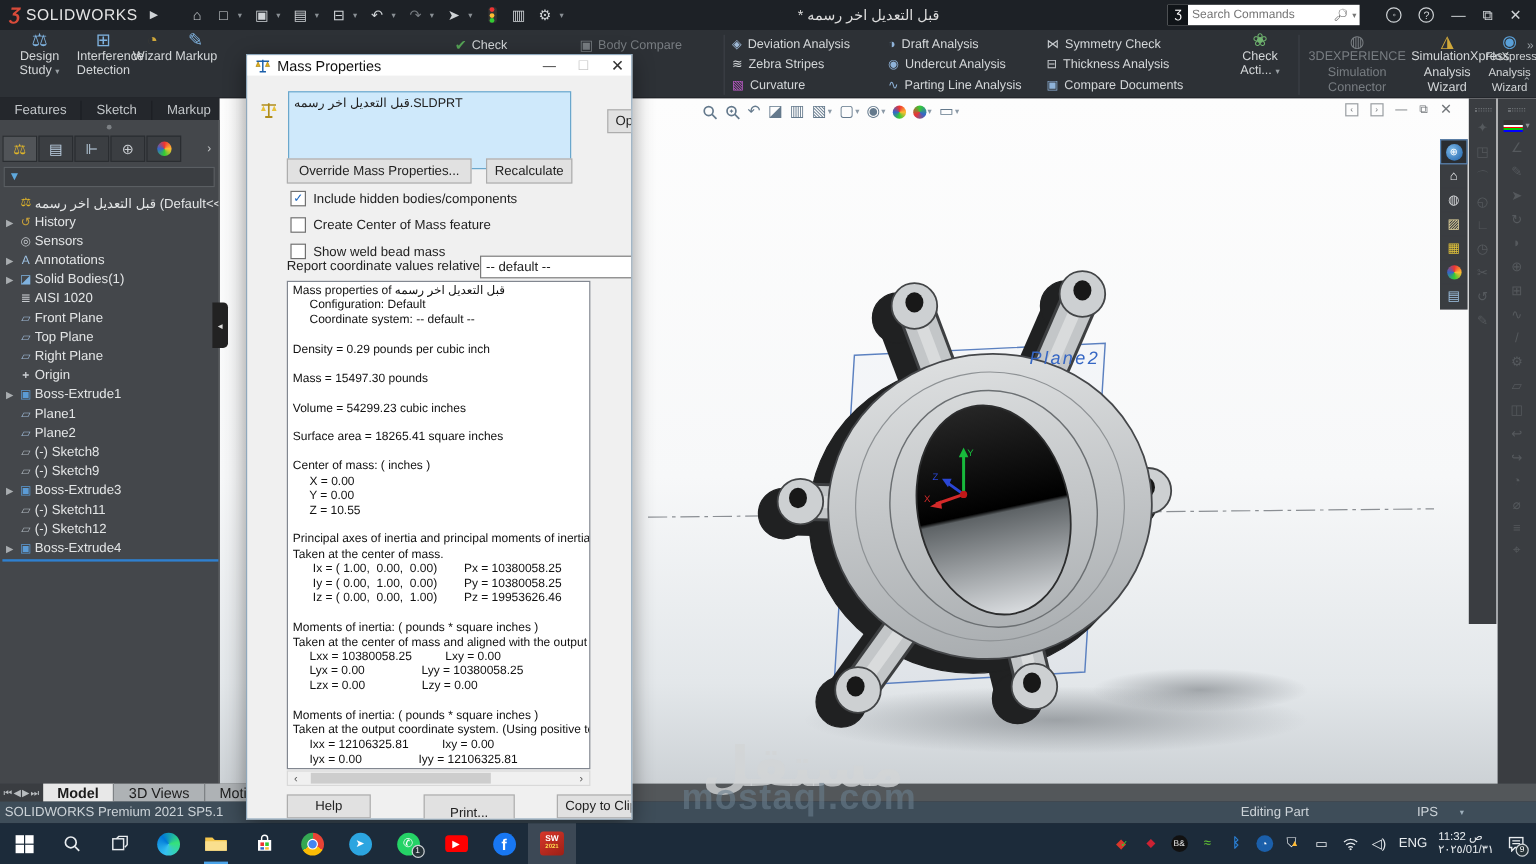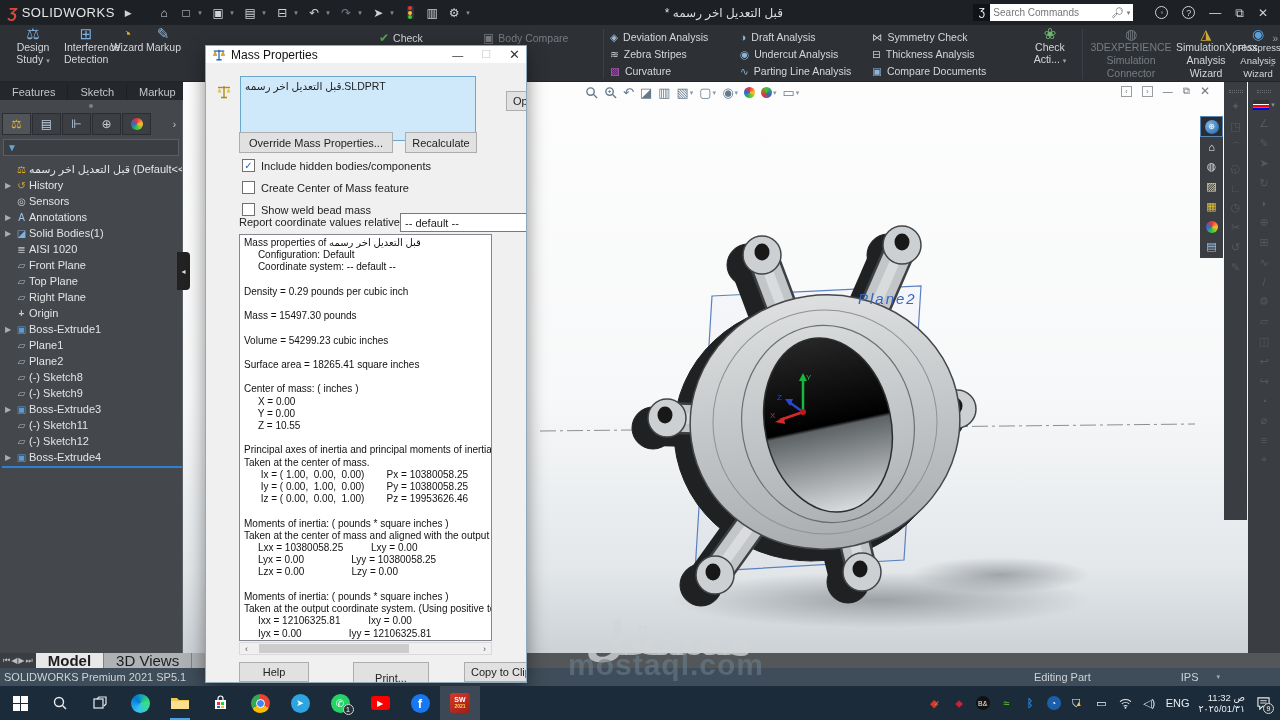--- a/index.html
+++ b/index.html
@@ -89,31 +89,31 @@
   .ddl{position:absolute;left:194px;top:167px;width:127px;height:19px;background:#fff;border:1px solid #7a7a7a;font-size:11px;display:flex;align-items:center;padding:0 4px;color:#222;}
   #report{position:absolute;left:33px;top:188px;width:253px;height:407px;background:#fff;border:1px solid #828790;overflow:hidden;}
   #report pre{margin:0;padding:2px 4px;font-family:"Liberation Sans","DejaVu Sans",sans-serif;font-size:10px;line-height:12.2px;white-space:pre;color:#111;}
   .hscroll{position:absolute;left:33px;top:596px;width:253px;height:13px;background:#f0f0f0;border:1px solid #d9d9d9;display:flex;align-items:center;}
   .hscroll .sa{width:13px;text-align:center;font-size:9px;color:#555;}
   .hscroll .thumb{height:9px;width:150px;background:#cdcdcd;margin-left:6px;}
 
   
   #docbar{left:0;top:653px;width:1280px;height:15px;background:#53575a;display:flex;align-items:stretch;z-index:20;}
   .navbtns{display:flex;align-items:center;gap:1px;background:#3a3d41;padding:0 3px;color:#b9bdc0;font-size:8px;}
-  .dtab{padding:0 12px;font-size:15px;display:flex;align-items:center;background:#aeb2b5;color:#1c1c1c;border-right:1px solid #7e8285;}
+  .dtab{padding:0 12px;font-size:12px;display:flex;align-items:center;background:#aeb2b5;color:#1c1c1c;border-right:1px solid #7e8285;}
   .dtab.active{background:#e8e8e8;font-weight:bold;}
   .dtab.clip{max-width:52px;overflow:hidden;white-space:nowrap;}
   #statusbar{left:0;top:668px;width:1280px;height:18px;background:#3e4d59;color:#ccd3d8;font-size:11px;display:flex;align-items:center;z-index:20;}
   #taskbar{left:0;top:686px;width:1280px;height:34px;background:#1c2b3a;display:flex;align-items:center;z-index:60;}
   .tbi{width:40px;height:34px;display:flex;align-items:center;justify-content:center;position:relative;flex:none;}
   .tbi.active{background:rgba(255,255,255,.14);}
   .runline{position:absolute;bottom:0;left:10px;right:10px;height:2px;background:#4aa3e8;}
   .tray{margin-left:auto;display:flex;align-items:center;gap:9px;padding-right:8px;color:#e8ecef;}
   .tray .ti{font-size:11px;display:flex;align-items:center;justify-content:center;width:15px;height:15px;}
-  .clock{font-size:9.5px;line-height:11px;text-align:right;}
+  .clock{font-size:9.5px;line-height:11px;text-align:left;}
   .badge{position:absolute;right:-4px;bottom:-2px;width:11px;height:11px;border-radius:50%;background:#263238;border:1px solid #cfd4d8;color:#fff;font-size:7px;display:flex;align-items:center;justify-content:center;}
 
   
   .circ{border-radius:50%;display:flex;align-items:center;justify-content:center;}
   .winlogo{display:grid;grid-template-columns:7px 7px;grid-template-rows:7px 7px;gap:1px;}
   .winlogo i{background:#fff;}
   .traffic{width:7px;height:13px;background:#333;border-radius:2px;display:flex;flex-direction:column;align-items:center;justify-content:space-evenly;}
   .traffic i{width:4px;height:4px;border-radius:50%;}
 </style>
 </head>

